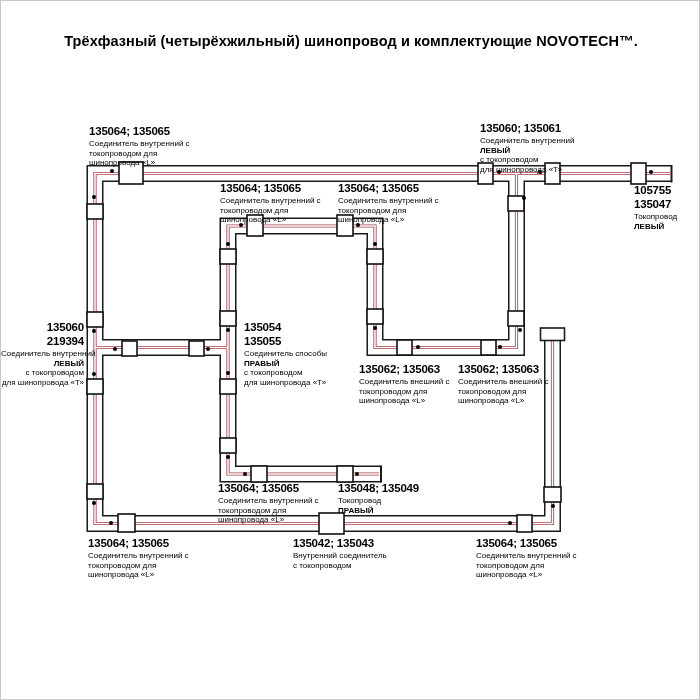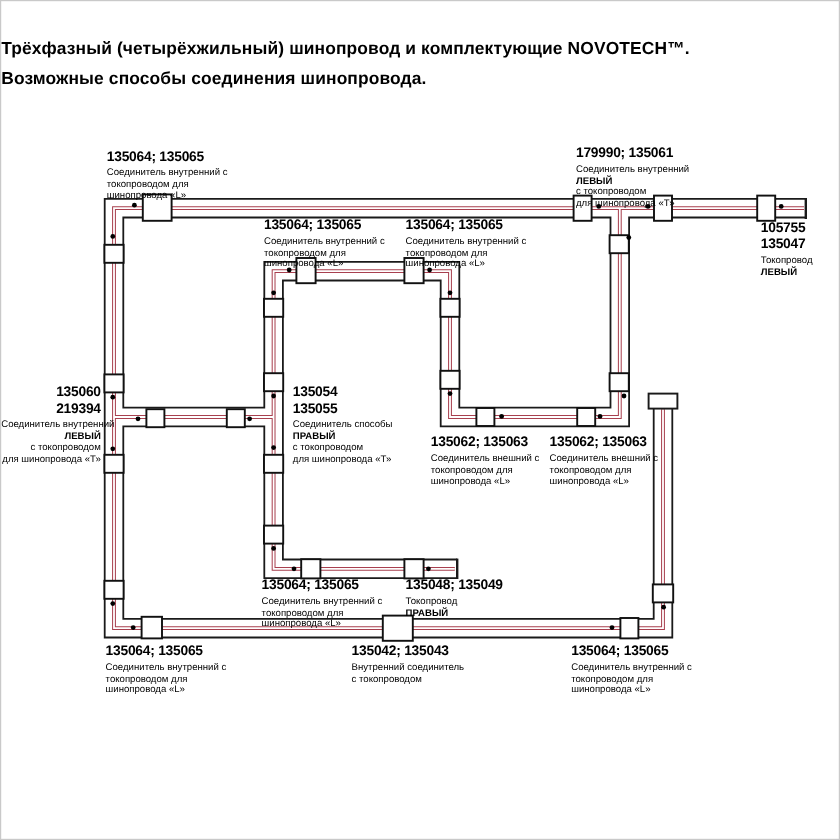--- a/index.html
+++ b/index.html
@@ -2,38 +2,37 @@
 <html><head>
 <meta charset="utf-8">
 <style>
   html,body{margin:0;padding:0;background:#fff;}
   .page{
     position:relative;width:698px;height:698px;background:#fff;
     border:1px solid #c9c9c9;overflow:hidden;
     font-family:"Liberation Sans","DejaVu Sans",sans-serif;color:#000;
   }
   .title{
-    position:absolute;left:0;top:28px;width:700px;text-align:left;
+    position:absolute;left:0;top:28px;width:700px;text-align:center;
     font-size:14.5px;font-weight:bold;line-height:25px;letter-spacing:0.1px;
   }
   svg.diagram{position:absolute;left:0;top:0;}
   .lbl{position:absolute;font-size:8px;line-height:9.5px;white-space:nowrap;}
   .lbl .code{font-size:11.5px;font-weight:bold;line-height:13px;letter-spacing:-0.2px;margin-bottom:1px;}
   .lbl .d{font-weight:normal;}
   .lbl .d.b{font-weight:bold;}
   .lbl.right{text-align:right;}
 </style>
 </head>
 <body>
 
 <div class="page">
 
   <div class="title">
     <div>Трёхфазный (четырёхжильный) шинопровод и комплектующие NOVOTECH™.</div>
-    <div>Возможные способы соединения шинопровода.</div>
   </div>
 
   <svg class="diagram" width="700" height="700" viewBox="0 0 700 700">
 
     <g fill="none" stroke="#1a1a1a" stroke-width="17">
       <path d="M671 172.5 H94 V522.5 H551.5 V339"></path>
       <path d="M515.5 172.5 V346.5 H374 V225 H227 V473 H380"></path>
       <path d="M94 346.5 H227"></path>
     </g>
 
@@ -138,21 +137,21 @@
   </div>
 
   <div class="lbl" style="left:337px;top:181px">
     <div class="code">135064; 135065</div>
     <div class="d">Соединитель внутренний с</div>
     <div class="d">токопроводом для</div>
     <div class="d">шинопровода «L»</div>
   </div>
 
   <div class="lbl" style="left:479px;top:121px">
-    <div class="code">179990; 135061</div>
+    <div class="code">135060; 135061</div>
     <div class="d">Соединитель внутренний</div>
     <div class="d b">ЛЕВЫЙ</div>
     <div class="d">с токопроводом</div>
     <div class="d">для шинопровода «Т»</div>
   </div>
 
   <div class="lbl" style="left:633px;top:183px">
     <div class="code">105755</div>
     <div class="code">135047</div>
     <div class="d">Токопровод</div>

